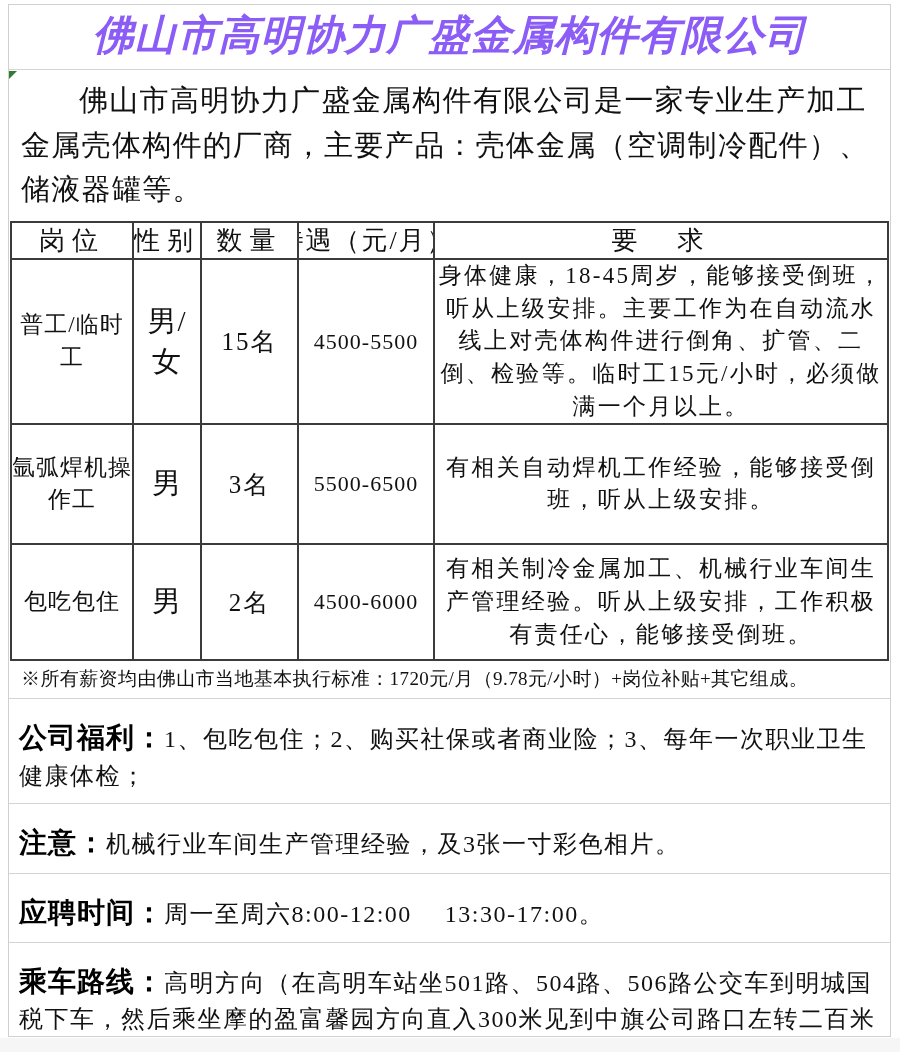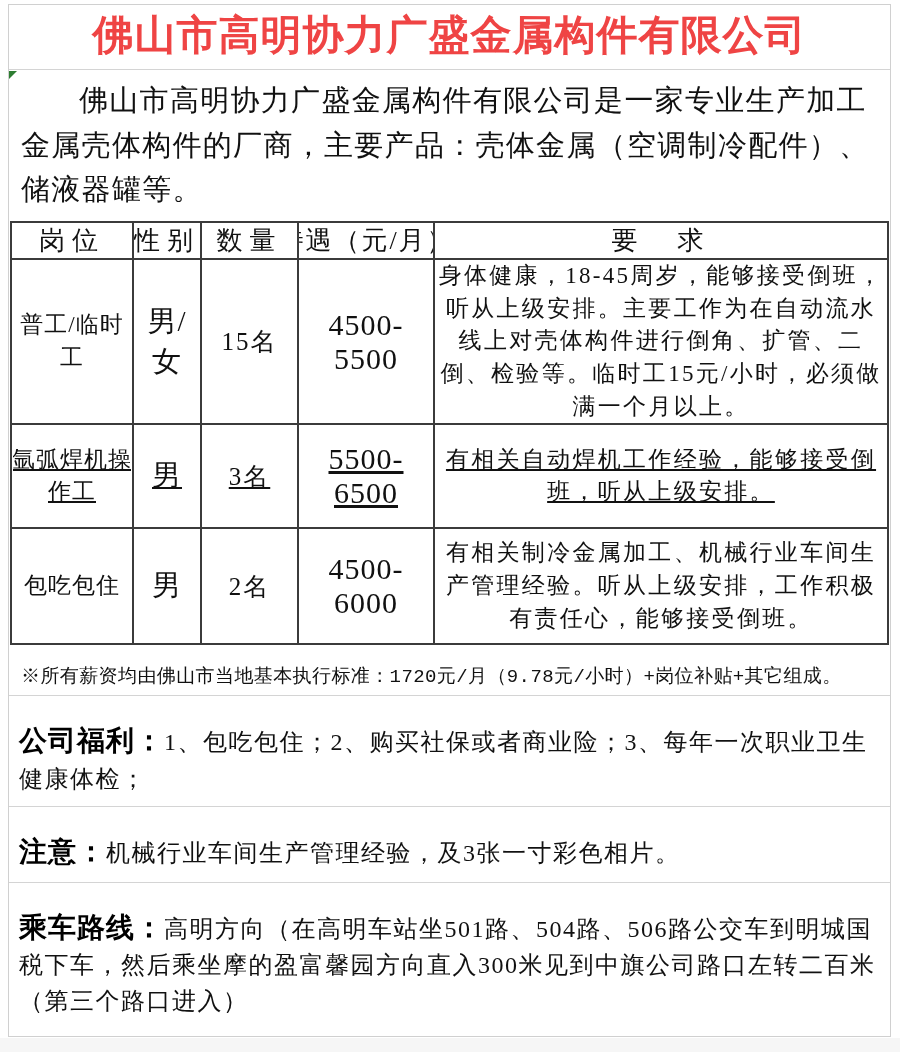--- a/index.html
+++ b/index.html
@@ -3,42 +3,42 @@
 <meta charset="utf-8">
 <style>
   html,body{margin:0;padding:0;background:#ffffff;}
   body{width:900px;height:1052px;position:relative;overflow:hidden;
        font-family:"Liberation Serif","DejaVu Serif",serif;color:#111;}
   .below-strip{position:absolute;left:0;right:0;top:1038px;height:14px;background:#f6f6f6;}
   .sheet{position:absolute;left:8px;top:4px;width:883px;height:1033px;
          background:#fff;border:1px solid #d0d0d0;overflow:hidden;box-sizing:border-box;}
   .title-block{text-align:center;padding-top:7px;}
   .title{font-family:"Liberation Sans",sans-serif;font-weight:900;
-         font-size:41px;line-height:1.17;letter-spacing:1px;color:#ef4444;}
+         font-size:41px;line-height:1.17;letter-spacing:1px;color:#8b5cf6;font-style:italic;}
   .rule{border-top:1px solid #d4d4d4;position:relative;margin-top:9px;}
   .corner-marker{position:absolute;left:0;top:1px;width:0;height:0;
          border-top:8px solid #2e7d32;border-right:8px solid transparent;}
   .intro{padding:8px 14px 9px 12px;font-size:29px;line-height:1.54;
          letter-spacing:1.3px;text-indent:2em;}
   table.jobs{border-collapse:collapse;table-layout:fixed;width:879px;margin-left:1px;}
   table.jobs th,table.jobs td{border:2px solid #3b3b3b;text-align:center;
          vertical-align:middle;padding:0;overflow:hidden;}
   table.jobs th{font-weight:normal;font-size:26px;letter-spacing:7px;height:34px;}
   th.salary-h{position:relative;letter-spacing:normal;}
   th.salary-h .clip{position:absolute;left:50%;top:50%;transform:translate(-50%,-50%);
          white-space:nowrap;letter-spacing:2px;font-size:26px;}
   td.c-position{font-size:23px;letter-spacing:1px;line-height:1.4;padding:0 5px;border-radius:32px;}
   td.c-gender{font-size:29px;letter-spacing:1px;}
   td.c-quantity{font-size:25px;letter-spacing:2px;}
-  td.c-salary{font-size:30px;letter-spacing:1px;}
+  td.c-salary{font-size:22px;letter-spacing:1px;}
   td.c-req{font-size:23px;letter-spacing:2.3px;line-height:1.42;text-align:justify;
          text-justify:inter-ideograph;padding:6px 10px 6px 12px;vertical-align:middle;}
-  tr.r1{height:148px;} tr.r2{height:104px;text-decoration:underline;} tr.r3{height:116px;}
-  .footnote{padding:18px 10px 6px 12px;font-size:19px;letter-spacing:0.4px;font-family:Liberation Mono, monospace;}
-  .section{border-top:1px solid #d4d4d4;padding:24px 12px 9px 10px;
+  tr.r1{height:148px;} tr.r2{height:120px;} tr.r3{height:116px;}
+  .footnote{padding:5px 10px 6px 12px;font-size:19px;letter-spacing:0.4px;}
+  .section{border-top:1px solid #d4d4d4;padding:18px 12px 9px 10px;
            font-size:24px;line-height:1.48;letter-spacing:1.5px;}
   .section-label{font-family:"Liberation Sans",sans-serif;font-weight:900;
            font-size:28px;letter-spacing:1px;color:#000;}
 </style>
 </head>
 <body>
 
 <div class="sheet">
 
   <div class="title-block">
@@ -99,20 +99,23 @@
 
   <div class="section">
     <span class="section-label">公司福利：</span><span class="section-text">1、包吃包住；2、购买社保或者商业险；3、每年一次职业卫生健康体检；</span>
   </div>
 
   <div class="section">
     <span class="section-label">注意：</span><span class="section-text">机械行业车间生产管理经验，及3张一寸彩色相片。</span>
   </div>
 
 
+  <div class="section">
+    <span class="section-label">应聘时间：</span><span class="section-text">周一至周六8:00-12:00　 13:30-17:00。</span>
+  </div>
 
   <div class="section">
     <span class="section-label">乘车路线：</span><span class="section-text">高明方向（在高明车站坐501路、504路、506路公交车到明城国税下车，然后乘坐摩的盈富馨园方向直入300米见到中旗公司路口左转二百米（第三个路口进入）</span>
   </div>
 
 </div>
 
 <div class="below-strip"></div>
 
 </body></html>

